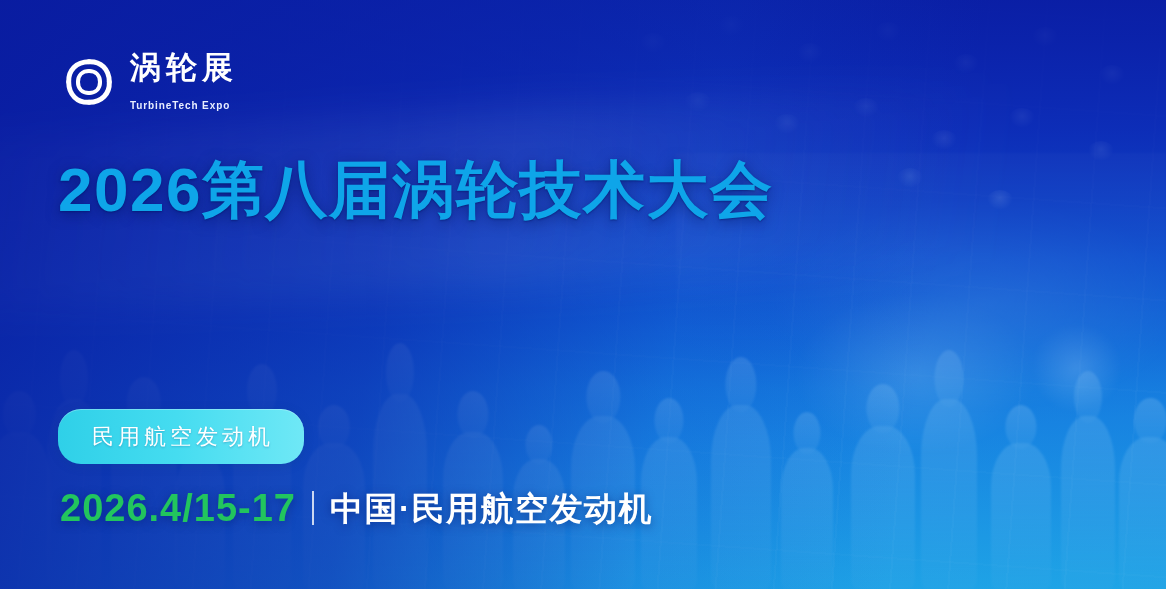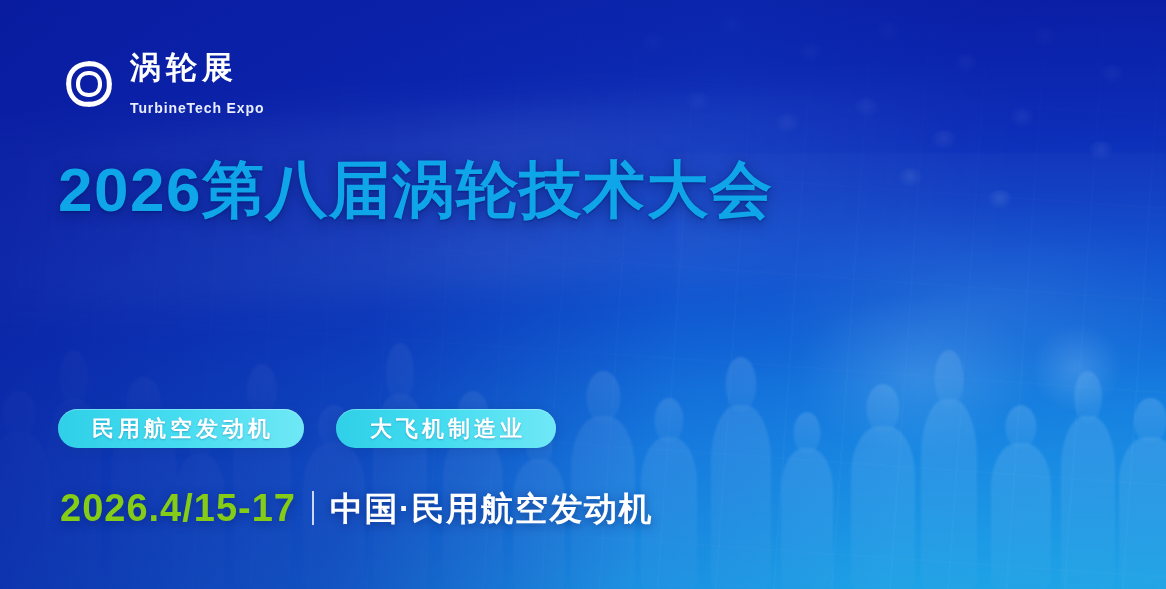--- a/index.html
+++ b/index.html
@@ -93,21 +93,21 @@
   
   .logo { position:absolute; left:60px; top:52px; display:flex; align-items:center; gap:12px; }
   .logo-mark { width:58px; height:58px; display:block; flex:0 0 auto; }
   .logo-text { display:flex; flex-direction:column; gap:18px; }
   .logo-cn {
     font-size:31px; font-weight:700; color:#ffffff; line-height:1;
     letter-spacing:5px;
     font-family:"Liberation Sans","DejaVu Sans",sans-serif;
   }
   .logo-en {
-    font-size:14px; font-weight:700; color:#e9eeff; line-height:1;
+    font-size:10px; font-weight:700; color:#e9eeff; line-height:1;
     letter-spacing:.9px;
   }
 
   
   .headline { position:absolute; left:58px; top:152px; }
   .headline-line {
     color:#0ea5e9;
     font-weight:700;
     font-size:62px;
     line-height:75px;
@@ -124,43 +124,43 @@
     font-size:17.5px;
     font-weight:700;
     letter-spacing:.55px;
     white-space:nowrap;
     text-shadow:0 1px 6px rgba(5,25,110,.6);
   }
 
   
   .tags { position:absolute; left:58px; top:409px; display:flex; gap:32px; }
   .tag {
-    height:39px;
+    height:55px;
     border-radius:23px;
     display:flex; align-items:center; justify-content:center;
     padding:0 30px;
     background:linear-gradient(90deg,#2fd0e8 0%, #45dcf0 48%, #6fe8f6 100%);
     color:#ffffff;
     font-size:22px;
-    font-weight:700;
+    font-weight:400;
     letter-spacing:4px;
     text-indent:4px;
     box-shadow:0 2px 10px rgba(10,60,140,.28), inset 0 1px 0 rgba(255,255,255,.28);
     text-shadow:0 1px 2px rgba(20,90,140,.35);
     white-space:nowrap;
   }
 
   
   .footer-line {
     position:absolute; left:60px; top:489px;
     display:flex; align-items:center; gap:16px;
     white-space:nowrap;
   }
   .date {
-    color:#84cc16;
+    color:#22c55e;
     font-size:38px;
     font-weight:700;
     letter-spacing:1px;
     line-height:1;
     text-shadow:0 2px 10px rgba(5,25,110,.55);
   }
   .divider {
     width:2px; height:34px;
     background:rgba(255,255,255,.78);
     display:block; flex:0 0 auto;
@@ -253,21 +253,20 @@
       </span>
     </div>
 
     <div class="headline">
       <div class="headline-line">2026第八届涡轮技术大会</div>
     </div>
 
 
     <div class="tags">
       <div class="tag">民用航空发动机</div>
-      <div class="tag">大飞机制造业</div>
     </div>
 
     <div class="footer-line">
       <span class="date">2026.4/15-17</span>
       <span class="divider"></span>
       <span class="venue">中国·民用航空发动机</span>
     </div>
 
   </div>
 </div>

